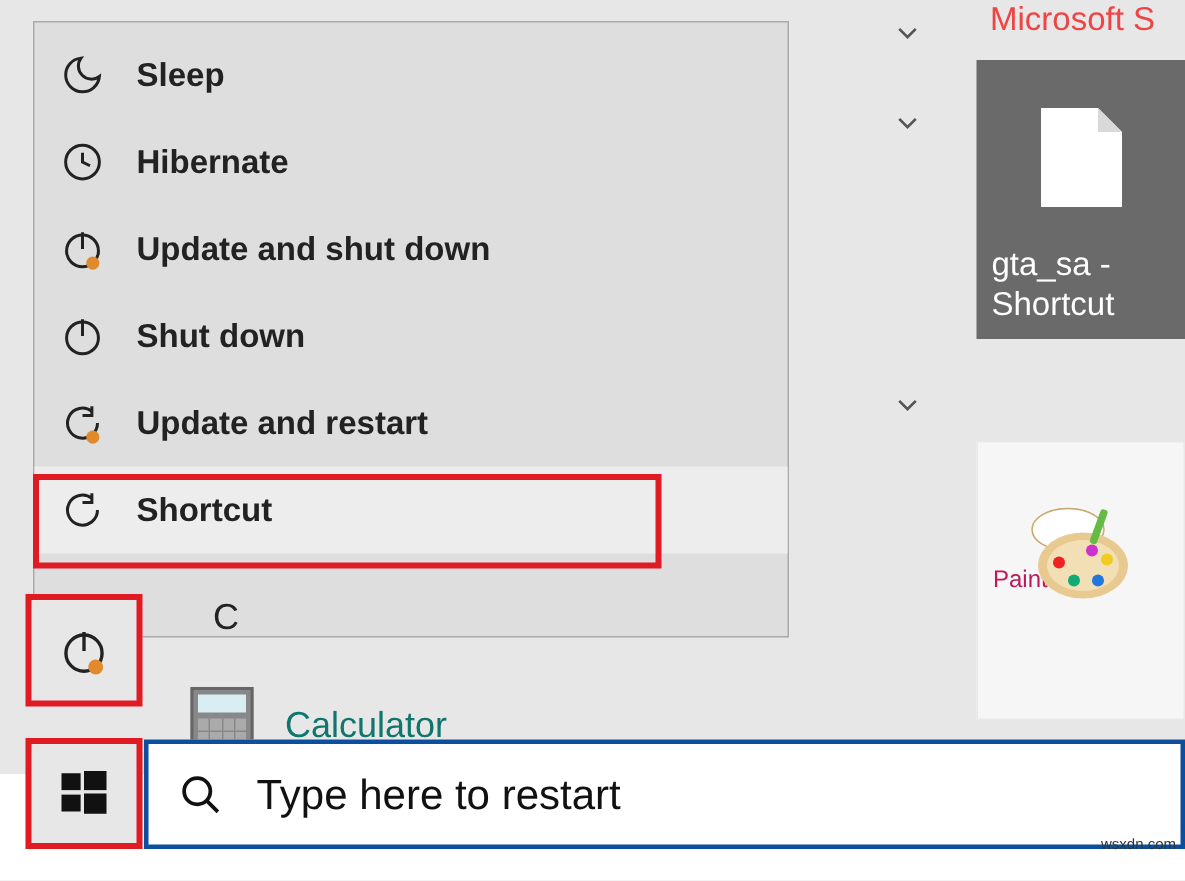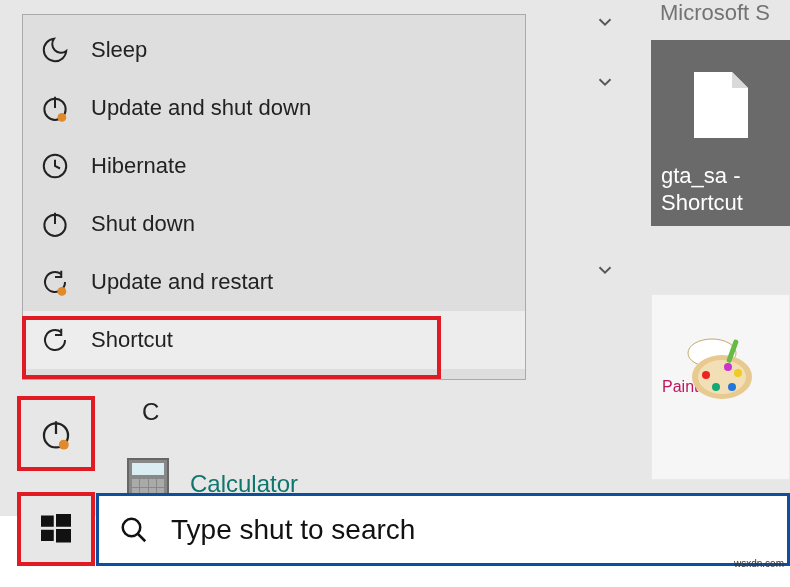--- a/index.html
+++ b/index.html
@@ -20,26 +20,27 @@
     height: 516px;
     background: #e7e7e7;
   }
 
   
   .power-menu {
     position: absolute;
     left: 22px;
     top: 14px;
     width: 504px;
-    height: 366px;
+    height: 411px;
     background: #dedede;
     border: 1px solid #aaa;
     display: flex;
     flex-direction: column;
     padding-top: 6px;
+    font-weight: bold;
   }
   .power-item {
     display: flex;
     align-items: center;
     height: 58px;
     padding-left: 14px;
     font-size: 22px;
     color: #222;
     cursor: default;
   }
@@ -141,21 +142,21 @@
     top: 0;
     width: 160px;
     height: 516px;
     background: #e7e7e7;
   }
   .ms-text {
     position: absolute;
     left: 660px;
     top: 0;
     font-size: 22px;
-    color: #737373;
+    color: #ef4444;
     white-space: nowrap;
     overflow: hidden;
     width: 130px;
   }
   .chev {
     position: absolute;
     width: 28px;
     height: 28px;
     display:flex;
     align-items:center;
@@ -301,36 +302,36 @@
       <svg width="30" height="30" viewBox="0 0 24 24" fill="none" stroke="#222" stroke-width="1.6">
           <path d="M21 12.8A9 9 0 1 1 11.2 3a7 7 0 0 0 9.8 9.8z"></path>
         </svg>
     </span>
     <span class="label">Sleep</span>
   </div>
 
   <div class="power-item">
     <span class="icon">
       <svg width="30" height="30" viewBox="0 0 24 24" fill="none" stroke="#222" stroke-width="1.6">
+          <circle cx="12" cy="12" r="9"></circle>
+          <polyline points="12 7 12 12 16 14"></polyline>
+        </svg>
+    </span>
+    <span class="label">Hibernate</span>
+  </div>
+
+  <div class="power-item">
+    <span class="icon">
+      <svg width="30" height="30" viewBox="0 0 24 24" fill="none" stroke="#222" stroke-width="1.6">
           <circle cx="12" cy="13" r="8.5"></circle>
           <line x1="12" y1="3" x2="12" y2="12"></line>
           <circle cx="17.5" cy="19.5" r="3.5" fill="#e08a2c" stroke="none"></circle>
         </svg>
     </span>
     <span class="label">Update and shut down</span>
-  </div>
-
-  <div class="power-item">
-    <span class="icon">
-      <svg width="30" height="30" viewBox="0 0 24 24" fill="none" stroke="#222" stroke-width="1.6">
-          <circle cx="12" cy="12" r="9"></circle>
-          <polyline points="12 7 12 12 16 14"></polyline>
-        </svg>
-    </span>
-    <span class="label">Hibernate</span>
   </div>
 
   <div class="power-item">
     <span class="icon">
       <svg width="30" height="30" viewBox="0 0 24 24" fill="none" stroke="#222" stroke-width="1.6">
           <circle cx="12" cy="13" r="8.5"></circle>
           <line x1="12" y1="3" x2="12" y2="12"></line>
         </svg>
     </span>
     <span class="label">Shut down</span>
@@ -394,16 +395,16 @@
 </div>
 <div class="app-calc-label">Calculator</div>
 
 <div class="taskbar-search">
   <span class="icon">
     <svg width="30" height="30" viewBox="0 0 24 24" fill="none" stroke="#111" stroke-width="2">
         <circle cx="10" cy="10" r="7"></circle>
         <line x1="21" y1="21" x2="15" y2="15"></line>
       </svg>
   </span>
-  <span class="ph">Type shut to search</span>
+  <span class="ph">Type here to restart</span>
 </div>
 
 <div class="watermark">wsxdn.com</div>
 
 </body></html>

